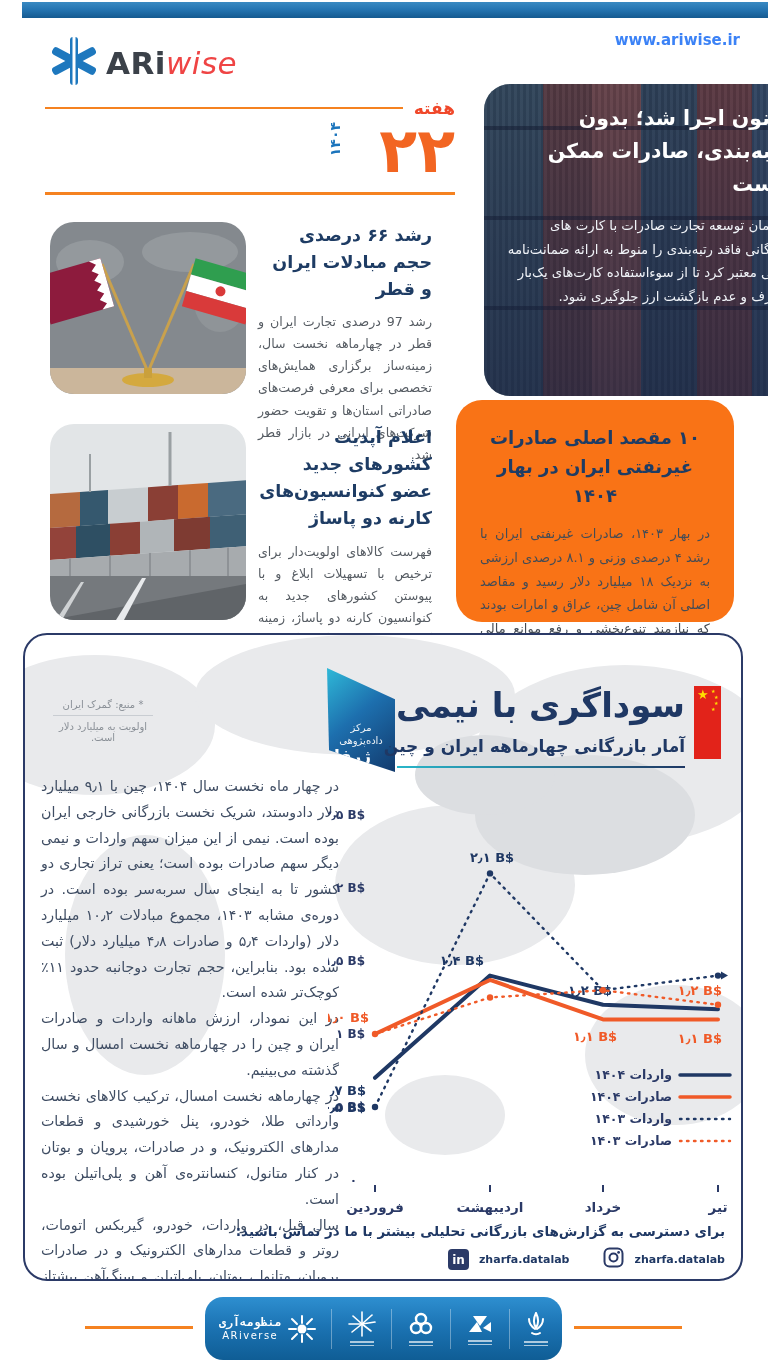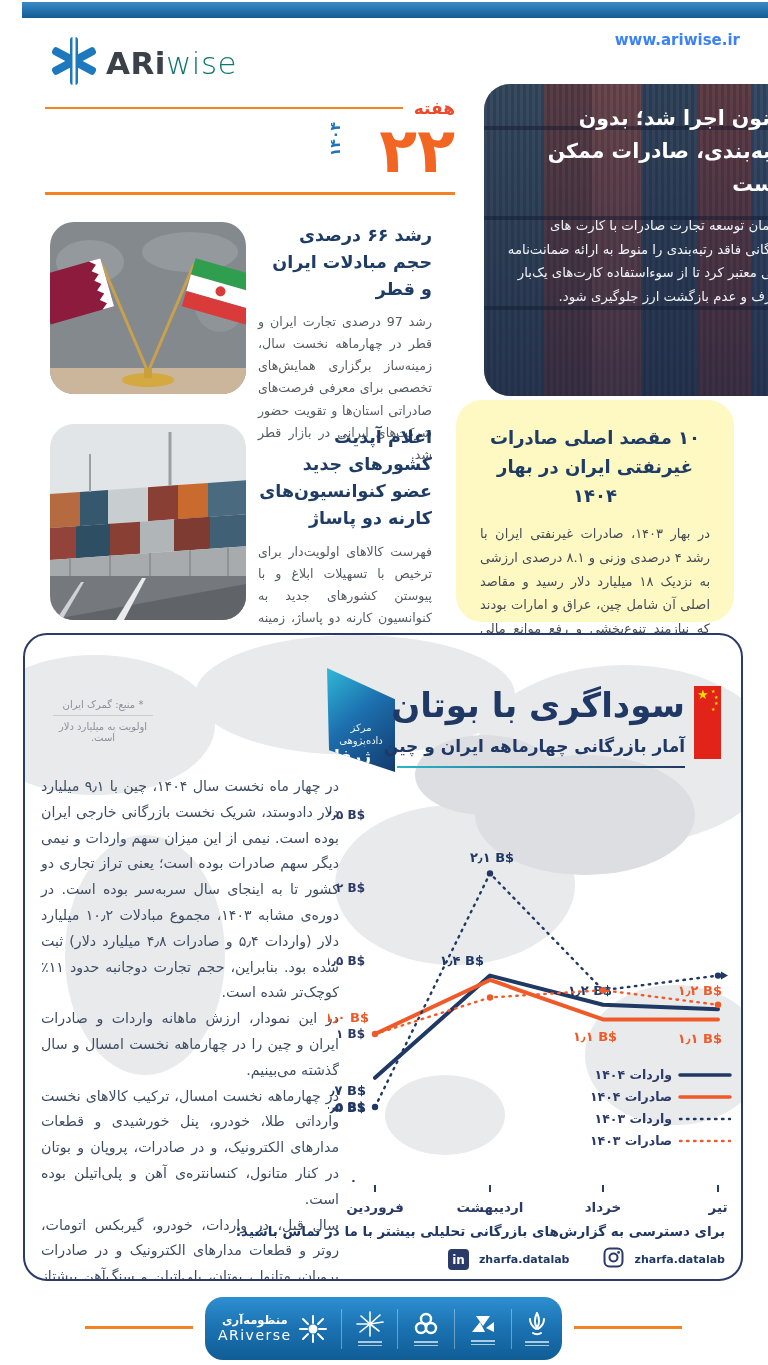--- a/index.html
+++ b/index.html
@@ -6,21 +6,21 @@
   *{box-sizing:border-box;}
   .page{position:relative;width:768px;height:1365px;background:#fff;overflow:hidden;
         font-family:"DejaVu Sans",sans-serif;}
   
   .topbar{position:absolute;left:22px;top:2px;width:746px;height:16px;
           background:linear-gradient(180deg,#3a8ac2 0%,#2676b3 45%,#155a90 100%);}
   .site-url{position:absolute;right:28px;top:31px;color:#3b82f6;font-size:15px;font-weight:700;}
   .logo{position:absolute;left:52px;top:36px;display:flex;align-items:center;gap:10px;}
   .logo-text{font-size:31px;letter-spacing:.5px;}
   .logo-text b{color:#3b4149;font-weight:800;}
-  .logo-text span{color:#0f766e;font-weight:300;}
+  .logo-text span{color:#ef4444;font-weight:300;font-style:italic;}
   
   .week{position:absolute;left:45px;top:98px;width:410px;direction:rtl;}
   .week-row1{display:flex;align-items:center;gap:11px;}
   .week-label{color:#f0482a;font-weight:800;font-size:17px;}
   .hline{height:2.5px;background:#f58220;flex:1;}
   .week-row2{display:flex;align-items:flex-start;gap:10px;margin-top:2px;}
   .week-number{color:#f26522;font-size:62px;font-weight:800;line-height:1.0;}
   .week-title{color:#1b74bc;font-size:29px;font-weight:800;line-height:1.25;margin-top:22px;}
   .week-year{color:#1b74bc;font-size:14px;font-weight:700;writing-mode:vertical-rl;
              transform:rotate(180deg);margin-top:2px;margin-right:26px;}
@@ -36,21 +36,21 @@
        linear-gradient(90deg,#44606e 0 18%,#7e4a42 18% 33%,#9c5a50 33% 48%,#3d5668 48% 65%,#8a4a44 65% 82%,#44607a 82% 100%);}
   .feature-inner{position:relative;padding:18px 20px;color:#fff;}
   .feature-title{font-size:20.5px;font-weight:800;line-height:1.62;text-align:right;}
   .feature-body{margin-top:12px;font-size:13.3px;line-height:1.8;color:#f0f3f8;text-align:right;}
   .news-item{position:absolute;left:50px;width:382px;display:flex;gap:12px;direction:rtl;}
   .news-item .media{flex:0 0 196px;border-radius:24px;overflow:hidden;}
   .news-text{flex:1;min-width:0;}
   .news-title{color:#1e3c64;font-size:17.5px;font-weight:800;line-height:1.55;text-align:right;}
   .news-body{margin-top:8px;color:#565c63;font-size:12.6px;line-height:1.75;text-align:justify;text-align-last:right;}
   .stat-box{position:absolute;left:456px;top:400px;width:278px;height:222px;border-radius:26px;
-            background:#fef9c3;direction:rtl;padding:24px 24px;}
+            background:#f97316;direction:rtl;padding:24px 24px;}
   .stat-title{color:#1e3c64;font-size:18px;font-weight:800;line-height:1.6;text-align:center;}
   .stat-body{margin-top:12px;color:#454c55;font-size:13px;line-height:1.82;text-align:justify;text-align-last:right;}
   
   .report-box{position:absolute;left:23px;top:633px;width:720px;height:648px;background:#fff;
               border:2px solid #2b3a67;border-radius:24px;overflow:hidden;}
   .map-bg{position:absolute;inset:0;}
   .zharfa-badge{position:absolute;left:302px;top:33px;width:68px;height:104px;
       clip-path:polygon(0% 0%,100% 30%,100% 100%,3% 79%);
       background:linear-gradient(140deg,#2fb9d8 0%,#1d6fae 45%,#123a6d 100%);
       display:flex;flex-direction:column;justify-content:flex-end;align-items:flex-end;
@@ -78,22 +78,22 @@
       font-weight:800;display:flex;align-items:center;justify-content:center;}
   .social-gap{width:14px;}
   
   .footer-pill{position:absolute;left:205px;top:1297px;width:357px;height:63px;border-radius:18px;
       background:linear-gradient(180deg,#2e8fd0 0%,#1c74b4 45%,#0f5d95 100%);
       display:flex;align-items:center;justify-content:space-evenly;color:#fff;}
   .footer-group{display:flex;align-items:center;gap:6px;}
   .footer-sep{width:1px;height:40px;background:rgba(255,255,255,.35);}
   .footer-caption{display:flex;flex-direction:column;gap:2px;align-items:center;margin-top:3px;}
   .footer-caption i{display:block;width:24px;height:1.5px;background:rgba(255,255,255,.65);}
-  .ariverse-fa{font-size:11.5px;font-weight:800;line-height:1.2;direction:rtl;}
-  .ariverse-en{font-size:14px;letter-spacing:1.5px;}
+  .ariverse-fa{font-size:11.5px;font-weight:800;line-height:1.2;direction:rtl;font-family:Liberation Mono, monospace;}
+  .ariverse-en{font-size:10px;letter-spacing:1.5px;}
   .side-line{position:absolute;top:1326px;height:3px;width:108px;background:#f58220;}
 </style>
 </head>
 <body>
 
 <div class="page">
 
   <div class="topbar"></div>
   <div class="site-url">www.ariwise.ir</div>
 
@@ -228,21 +228,21 @@
       <div class="zharfa-big">ژرفا</div>
     </div>
 
     <div class="china-flag">
       <span class="china-star-big">★</span>
       <span class="china-star-sm" style="left:17px;top:3px;">★</span>
       <span class="china-star-sm" style="left:20px;top:9px;">★</span>
       <span class="china-star-sm" style="left:20px;top:15px;">★</span>
       <span class="china-star-sm" style="left:17px;top:21px;">★</span>
     </div>
-    <div class="report-title">سوداگری با بوتان</div>
+    <div class="report-title">سوداگری با نیمی</div>
     <div class="report-subtitle">آمار بازرگانی چهارماهه ایران و چین</div>
     <div class="report-underline"></div>
 
     <div class="source-note">
       <div>* منبع: گمرک ایران</div>
       <div class="sep"></div>
       <div>اولویت به میلیارد دلار است.</div>
     </div>
 
     <div class="report-paragraph">در چهار ماه نخست سال ۱۴۰۴، چین با ۹٫۱ میلیارد دلار دادوستد، شریک نخست بازرگانی خارجی ایران بوده است. نیمی از این میزان سهم واردات و نیمی دیگر سهم صادرات بوده است؛ یعنی تراز تجاری دو کشور تا به اینجای سال سربه‌سر بوده است. در دوره‌ی مشابه ۱۴۰۳، مجموع مبادلات ۱۰٫۲ میلیارد دلار (واردات ۵٫۴ و صادرات ۴٫۸ میلیارد دلار) ثبت شده بود. بنابراین، حجم تجارت دوجانبه حدود ۱۱٪ کوچک‌تر شده است.

